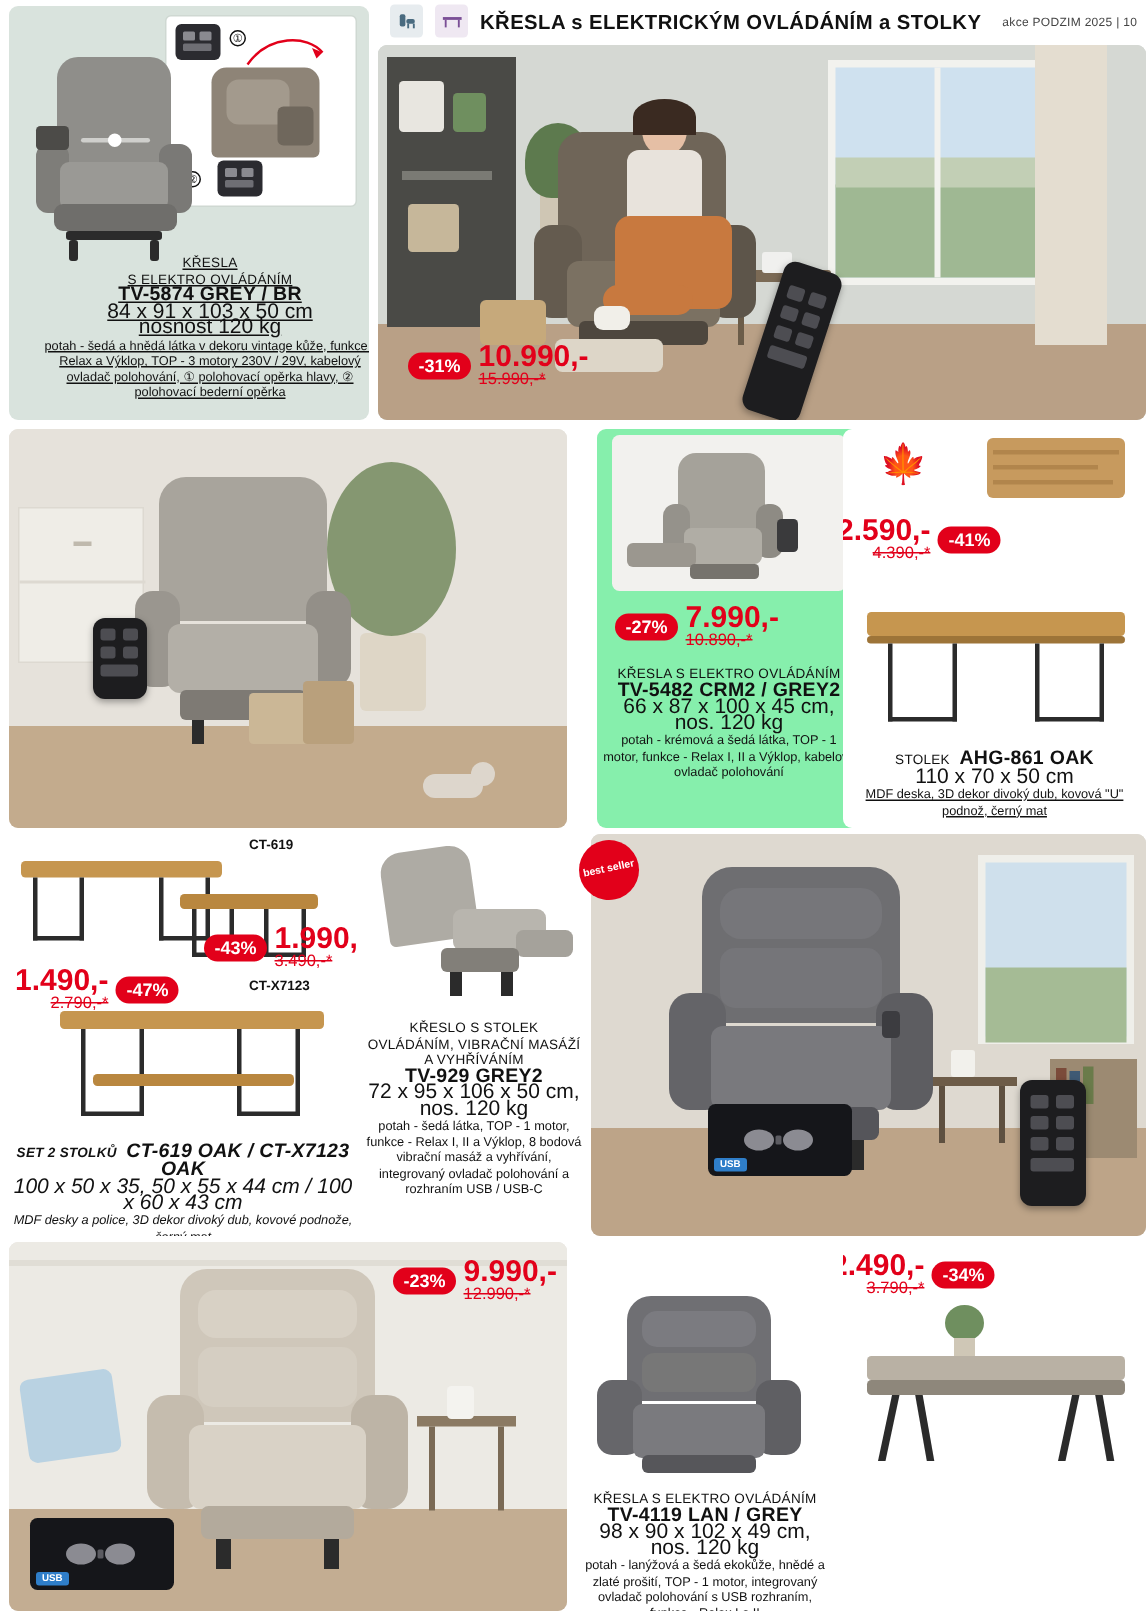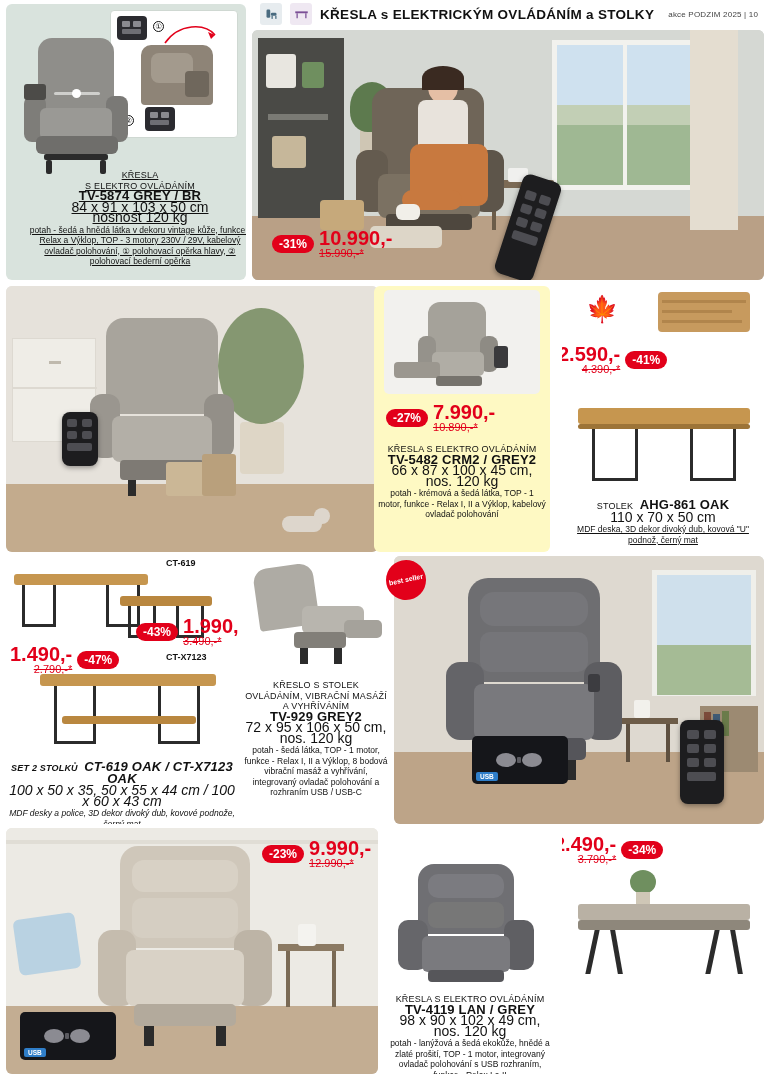--- a/index.html
+++ b/index.html
@@ -71,21 +71,21 @@
   }
   .b1-text { position:absolute; left:20px; top:166px; width:228px;text-decoration:underline; }
 
   
   .hero { left:252px; top:30px; width:512px; height:250px; background:#cfd3cf; }
 
   
   .b2 { left:6px; top:286px; width:372px; height:266px; background:#e8e6e0; }
 
   
-  .b3 { left:374px; top:286px; width:176px; height:266px; background:#fef9c3; }
+  .b3 { left:398px; top:286px; width:176px; height:266px; background:#86efac; }
 
   
   .b4 { left:562px; top:286px; width:202px; height:266px; background:#ffffff; }
 
   
   .b5 { left:6px; top:556px; width:232px; height:268px; background:#ffffff; }
 
   
   .b6 { left:242px; top:556px; width:148px; height:268px; background:#ffffff; }
 

